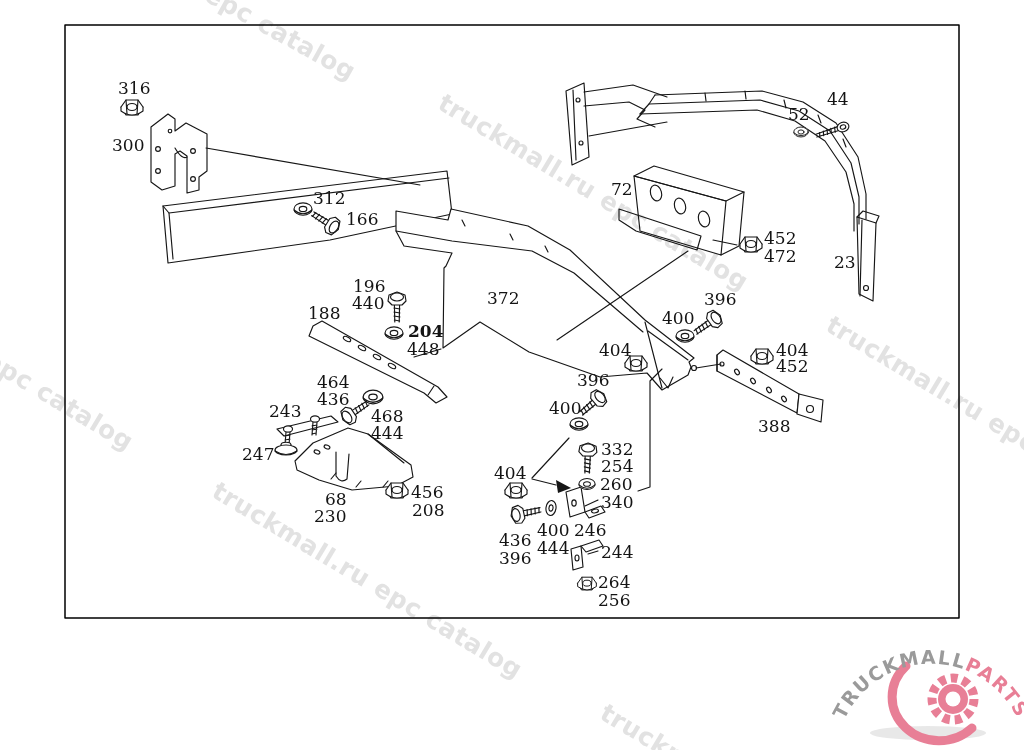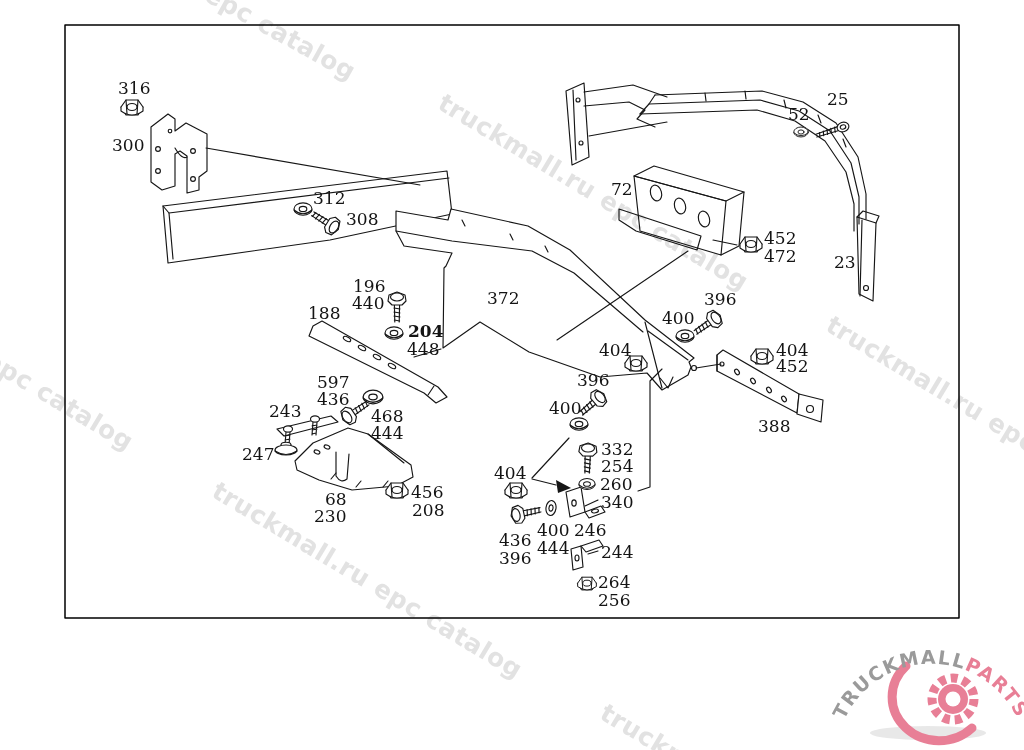--- a/index.html
+++ b/index.html
@@ -239,40 +239,40 @@
           <tspan fill="#9a9a9a">TRUCKMALL</tspan><tspan fill="#e87f96">PARTS</tspan>
         </textPath>
       </text>
     </g>
   </svg>
 
   <div class="layer">
       <div class="lbl" style="left: 118px; top: 80px;">316</div>
       <div class="lbl" style="left: 112px; top: 137px;">300</div>
       <div class="lbl" style="left: 313px; top: 190px;">312</div>
-      <div class="lbl" style="left: 346px; top: 211px;">308</div>
+      <div class="lbl" style="left: 346px; top: 211px;">166</div>
       <div class="lbl" style="left: 353px; top: 278px;">196</div>
       <div class="lbl" style="left: 352px; top: 295px;">440</div>
       <div class="lbl" style="left: 308px; top: 305px;">188</div>
       <div class="lbl" style="left: 408px; top: 323px; font-weight: bold;">204</div>
       <div class="lbl" style="left: 407px; top: 341px;">448</div>
       <div class="lbl" style="left: 487px; top: 290px;">372</div>
       <div class="lbl" style="left: 611px; top: 181px;">72</div>
       <div class="lbl" style="left: 788px; top: 106px;">52</div>
-      <div class="lbl" style="left: 827px; top: 91px;">25</div>
+      <div class="lbl" style="left: 827px; top: 91px;">44</div>
       <div class="lbl" style="left: 764px; top: 230px;">452</div>
       <div class="lbl" style="left: 764px; top: 248px;">472</div>
       <div class="lbl" style="left: 834px; top: 254px;">23</div>
       <div class="lbl" style="left: 704px; top: 291px;">396</div>
       <div class="lbl" style="left: 662px; top: 310px;">400</div>
       <div class="lbl" style="left: 599px; top: 342px;">404</div>
       <div class="lbl" style="left: 776px; top: 342px;">404</div>
       <div class="lbl" style="left: 776px; top: 358px;">452</div>
       <div class="lbl" style="left: 758px; top: 418px;">388</div>
-      <div class="lbl" style="left: 317px; top: 374px;">597</div>
+      <div class="lbl" style="left: 317px; top: 374px;">464</div>
       <div class="lbl" style="left: 317px; top: 391px;">436</div>
       <div class="lbl" style="left: 269px; top: 403px;">243</div>
       <div class="lbl" style="left: 371px; top: 408px;">468</div>
       <div class="lbl" style="left: 371px; top: 425px;">444</div>
       <div class="lbl" style="left: 242px; top: 446px;">247</div>
       <div class="lbl" style="left: 325px; top: 491px;">68</div>
       <div class="lbl" style="left: 314px; top: 508px;">230</div>
       <div class="lbl" style="left: 411px; top: 484px;">456</div>
       <div class="lbl" style="left: 412px; top: 502px;">208</div>
       <div class="lbl" style="left: 577px; top: 372px;">396</div>

